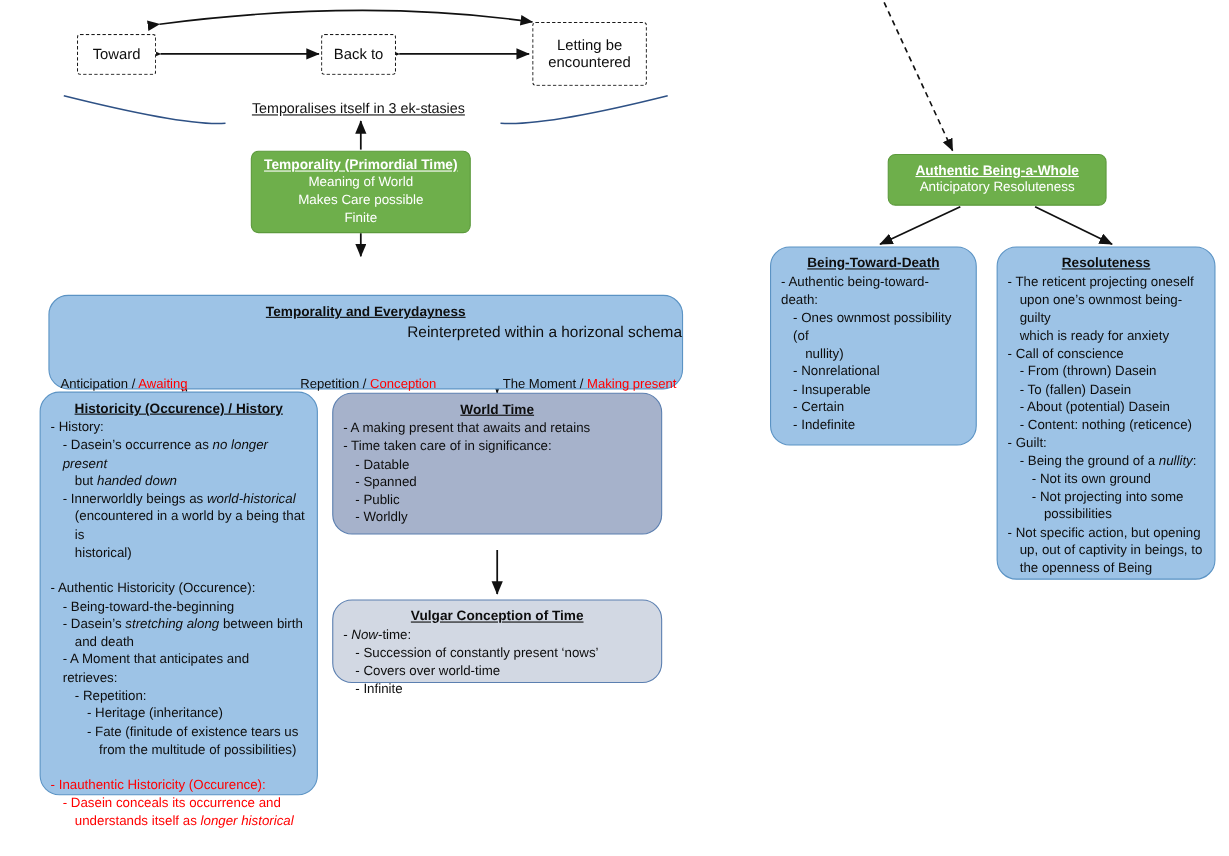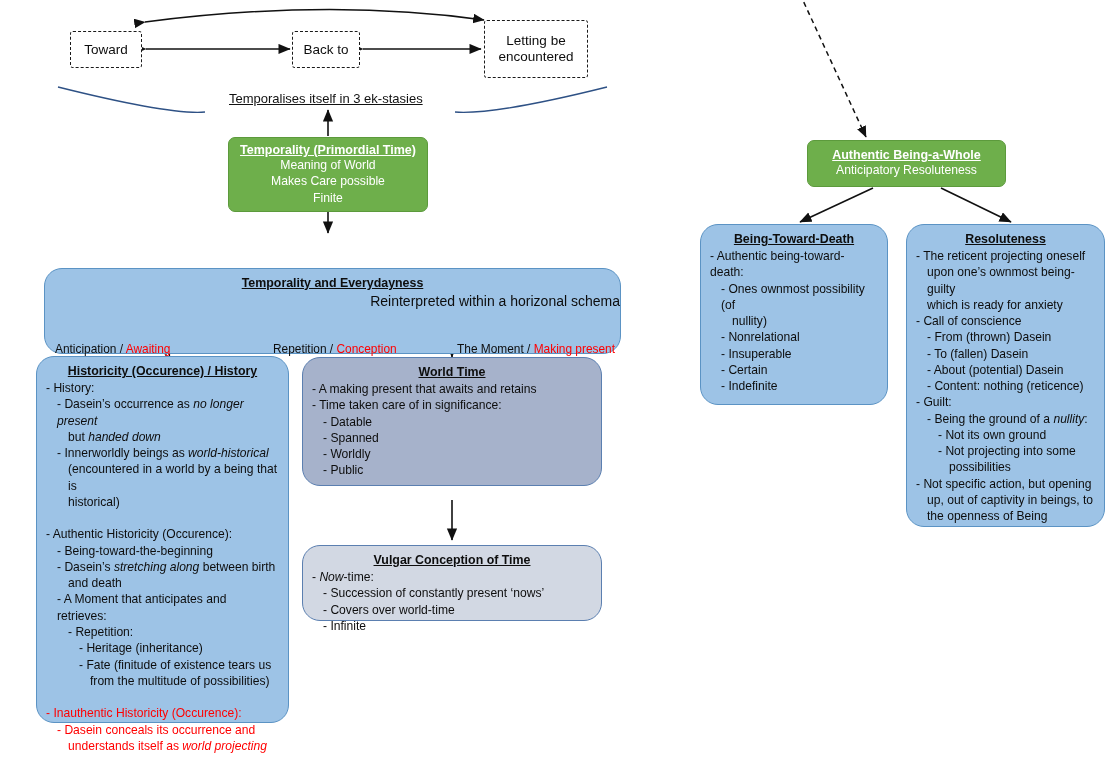--- a/index.html
+++ b/index.html
@@ -147,33 +147,33 @@
         <div class="li" style="padding-left: 11px;"><span>- Dasein’s </span><span class="it">stretching along</span><span> between birth</span></div>
         <div class="li" style="padding-left: 22px;"><span>and death</span></div>
         <div class="li" style="padding-left: 11px;"><span>- A Moment that anticipates and retrieves:</span></div>
         <div class="li" style="padding-left: 22px;"><span>- Repetition:</span></div>
         <div class="li" style="padding-left: 33px;"><span>- Heritage (inheritance)</span></div>
         <div class="li" style="padding-left: 33px;"><span>- Fate (finitude of existence tears us</span></div>
         <div class="li" style="padding-left: 44px;"><span>from the multitude of possibilities)</span></div>
         <div class="li" style="padding-left: 0px;"><span> </span></div>
         <div class="li red" style="padding-left: 0px;"><span>- Inauthentic Historicity (Occurence):</span></div>
         <div class="li red" style="padding-left: 11px;"><span>- Dasein conceals its occurrence and</span></div>
-        <div class="li red" style="padding-left: 22px;"><span>understands itself as </span><span class="it">world projecting</span></div>
+        <div class="li red" style="padding-left: 22px;"><span>understands itself as </span><span class="it">longer historical</span></div>
       </div>
   </div>
 
   <div class="node graybox" style="left:302px;top:357px;width:300px;height:129px;">
     <div class="boxtitle">World Time</div>
     <div class="bodytext" id="worldtime-body">
         <div class="li" style="padding-left: 0px;"><span>- A making present that awaits and retains</span></div>
         <div class="li" style="padding-left: 0px;"><span>- Time taken care of in significance:</span></div>
         <div class="li" style="padding-left: 11px;"><span>- Datable</span></div>
         <div class="li" style="padding-left: 11px;"><span>- Spanned</span></div>
+        <div class="li" style="padding-left: 11px;"><span>- Public</span></div>
         <div class="li" style="padding-left: 11px;"><span>- Worldly</span></div>
-        <div class="li" style="padding-left: 11px;"><span>- Public</span></div>
       </div>
   </div>
 
   <div class="node lightgraybox" style="left:302px;top:545px;width:300px;height:76px;">
     <div class="boxtitle">Vulgar Conception of Time</div>
     <div class="bodytext" id="vulgar-body">
         <div class="li" style="padding-left: 0px;"><span>- </span><span class="it">Now</span><span>-time:</span></div>
         <div class="li" style="padding-left: 11px;"><span>- Succession of constantly present ‘nows’</span></div>
         <div class="li" style="padding-left: 11px;"><span>- Covers over world-time</span></div>
         <div class="li" style="padding-left: 11px;"><span>- Infinite</span></div>

